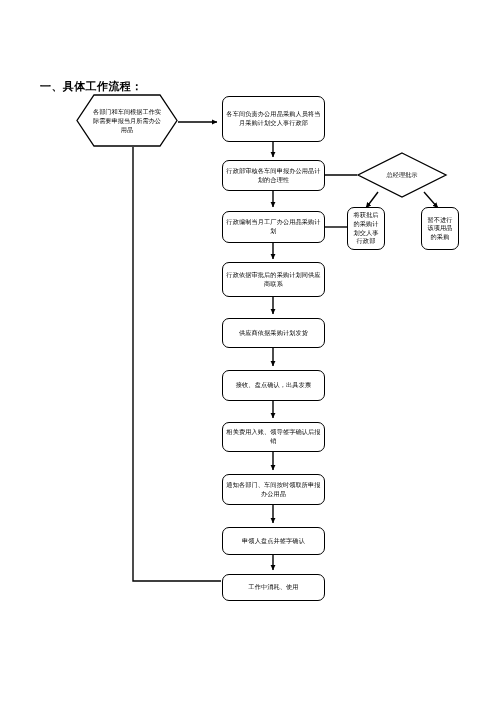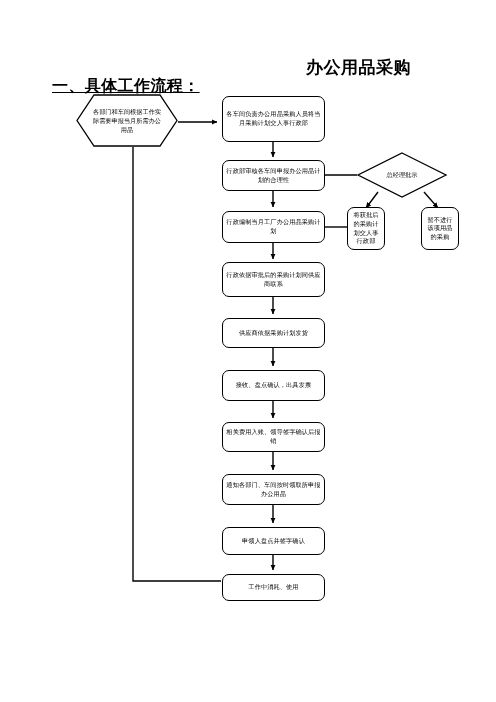--- a/index.html
+++ b/index.html
@@ -26,28 +26,27 @@
     width: 180px;
     font-size: 17px;
     font-weight: bold;
     letter-spacing: 0.5px;
     line-height: 20px;
     color: #000;
     white-space: nowrap;
   }
   #section-heading {
     position: absolute;
-    left: 52px;
+    left: 40px;
     top: 79px;
-    font-size: 16px;
+    font-size: 11px;
     font-weight: bold;
     letter-spacing: 0.4px;
     line-height: 14px;
     white-space: nowrap;
-    text-decoration: underline;
   }
   
   .node {
     position: absolute;
     box-sizing: border-box;
     display: flex;
     align-items: center;
     justify-content: center;
     text-align: center;
     font-size: 6.2px;
@@ -121,21 +120,20 @@
     width: 496px;
     height: 702px;
     pointer-events: none;
   }
 </style>
 </head>
 <body>
 
 <div id="page">
 
-  <div id="doc-title">办公用品采购</div>
 
   <div id="section-heading">一、具体工作流程：</div>
 
   <svg id="connectors" viewBox="0 0 496 702" xmlns="http://www.w3.org/2000/svg">
     <defs>
       <marker id="ah" markerWidth="7" markerHeight="7" refX="5.4" refY="2.6" orient="auto" markerUnits="userSpaceOnUse">
         <path d="M0,0 L5.6,2.6 L0,5.2 z" fill="#000"></path>
       </marker>
     </defs>
     <g stroke="#000" stroke-width="1.4" fill="none">

